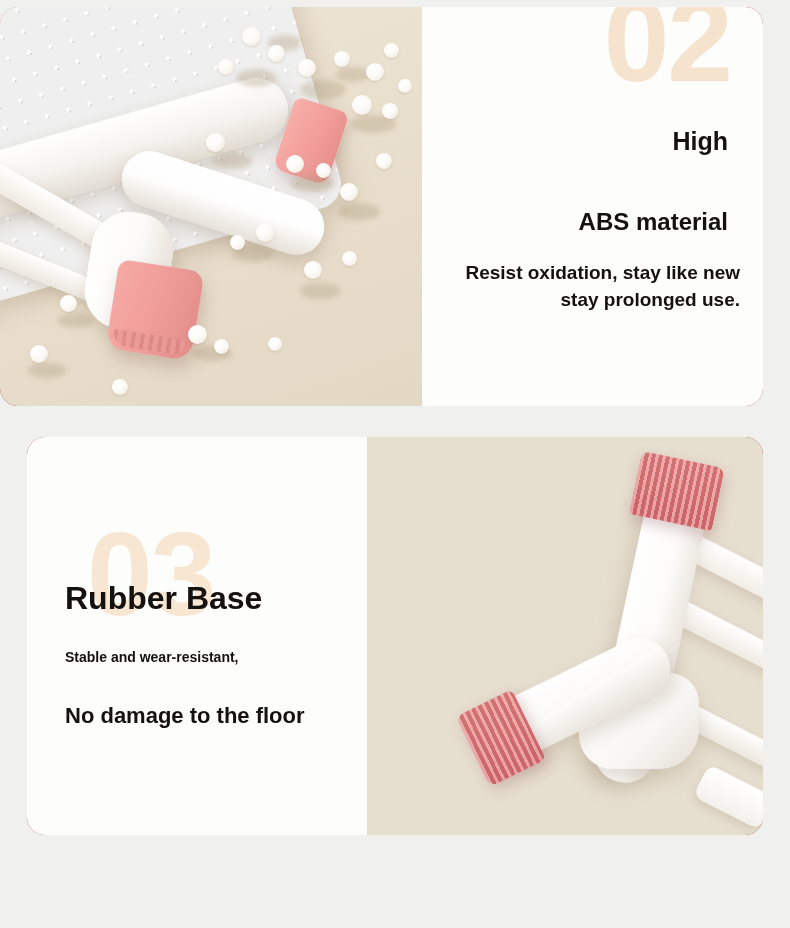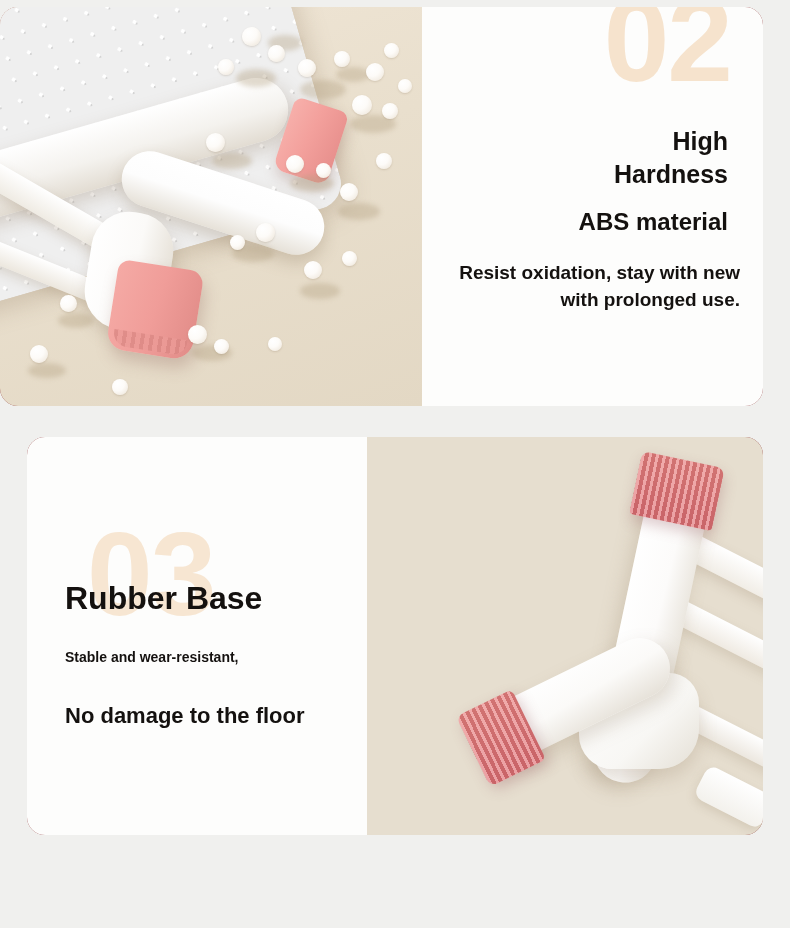--- a/index.html
+++ b/index.html
@@ -334,26 +334,25 @@
         <div class="pearl" style="left:112px;top:372px;width:16px;height:16px;"></div>
         <div class="pearl" style="left:268px;top:330px;width:14px;height:14px;"></div>
       </div>
     </div>
 
     <div class="text-pane">
       <div class="watermark" id="watermark-02">02</div>
 
       <div class="title-hardness">
         <span>High</span><br>
-        <span>Hardness</span>
       </div>
 
       <div class="subtitle-abs">ABS material</div>
 
-      <div class="desc-hardness">Resist oxidation, stay with new with prolonged use.</div>
+      <div class="desc-hardness">Resist oxidation, stay like new stay prolonged use.</div>
     </div>
   </div>
 
   <div class="card" id="card-feature-rubberbase">
 
     <div class="text-pane">
       <div class="watermark" id="watermark-03">03</div>
 
       <div class="title-rubber">Rubber Base</div>
 

